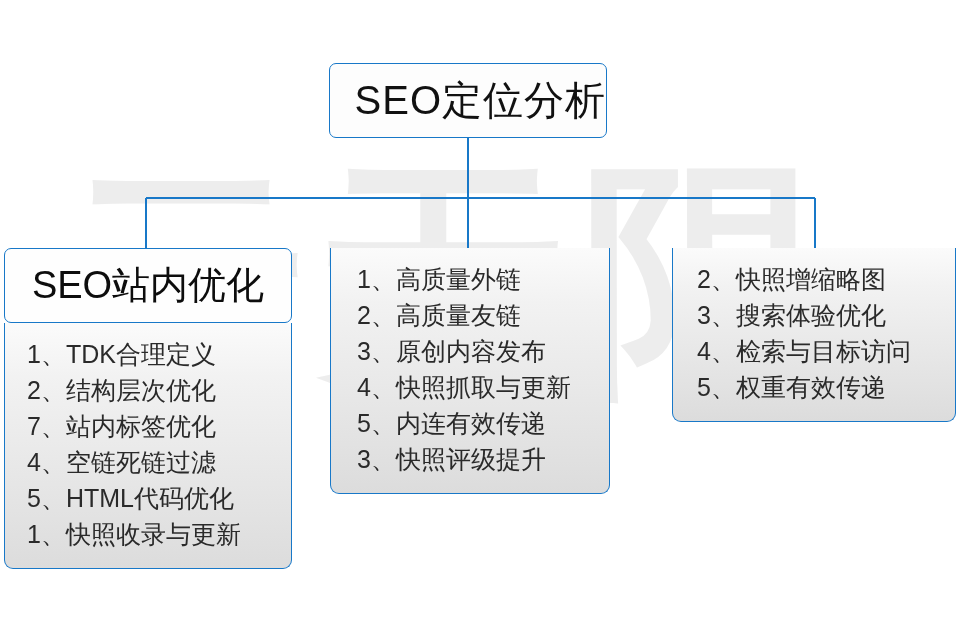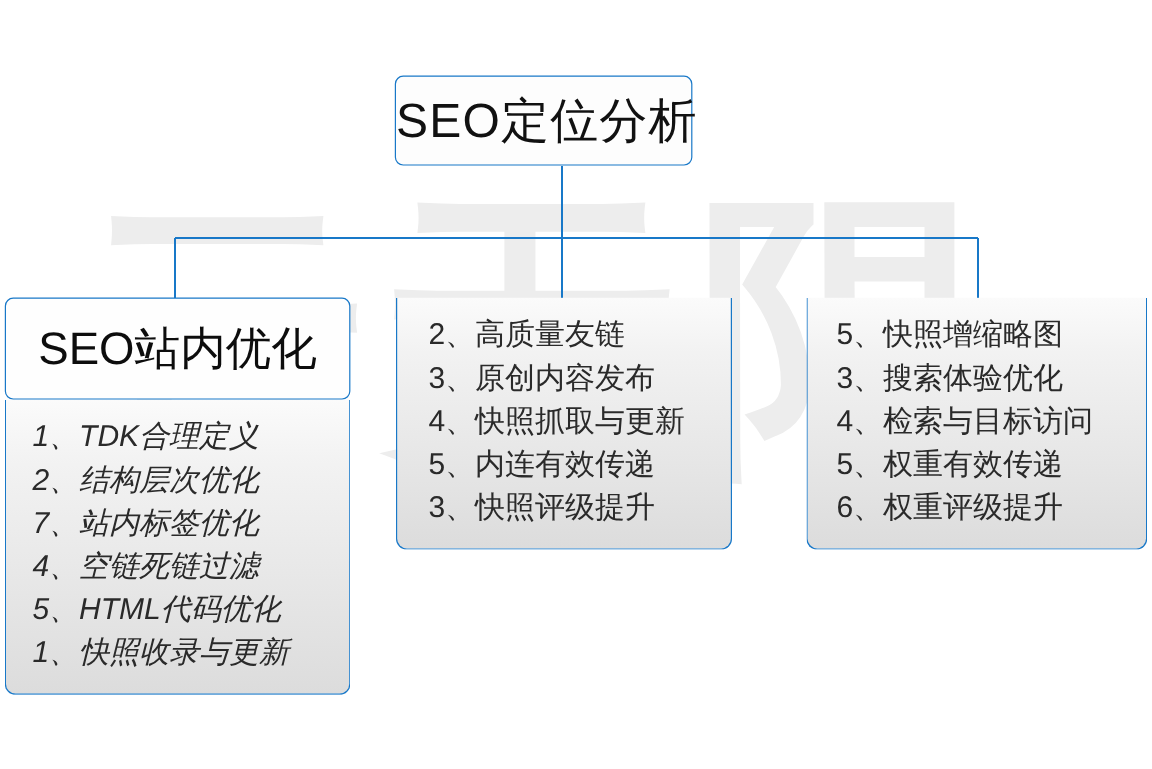--- a/index.html
+++ b/index.html
@@ -55,48 +55,48 @@
     height: 641px;
     z-index: 1;
     pointer-events: none;
   }
 
   
   .root-box {
     position: absolute;
     left: 329px;
     top: 63px;
-    width: 248px;
+    width: 278px;
     height: 75px;
     box-sizing: border-box;
     border: 1.4px solid #1878c8;
     border-radius: 7px;
     background: #fdfdfd;
     display: flex;
     align-items: center;
-    justify-content: flex-start;
+    justify-content: flex-end;
     z-index: 3;
   }
   .root-box .root-label {
     font-size: 40px;
     color: #111111;
     letter-spacing: 1px;
     white-space: nowrap;
   }
 
   
   .column {
     position: absolute;
     z-index: 3;
   }
 
   .col-header {
     box-sizing: border-box;
     width: 100%;
-    height: 85px;
+    height: 75px;
     border: 1.4px solid #1878c8;
     border-radius: 7px;
     background: #fefefe;
     display: flex;
     align-items: center;
     justify-content: center;
     position: relative;
     z-index: 2;
   }
   .col-header .col-title {
@@ -132,21 +132,21 @@
     color: #2a2a2a;
     white-space: nowrap;
     padding-left: 20px;
   }
 
   
   #col-1 { left: 4px;   top: 248px; width: 288px; }
   #col-2 { left: 330px; top: 248px; width: 280px; }
   #col-3 { left: 672px; top: 248px; width: 284px; }
 
-  #col-1 .col-item { padding-left: 22px; font-style: italic; }
+  #col-1 .col-item { padding-left: 22px; }
   #col-2 .col-item { padding-left: 26px; }
   #col-3 .col-item { padding-left: 24px; }
 </style>
 </head>
 <body>
 
 <div id="stage">
 
   <div id="watermark">云无限</div>
 
@@ -178,31 +178,31 @@
       <div class="col-item">2、结构层次优化</div>
       <div class="col-item">7、站内标签优化</div>
       <div class="col-item">4、空链死链过滤</div>
       <div class="col-item">5、HTML代码优化</div>
       <div class="col-item">1、快照收录与更新</div>
     </div>
   </div>
 
   <div class="column" id="col-2">
     <div class="col-body">
+      <div class="col-item">1、高质量外链</div>
       <div class="col-item">2、高质量友链</div>
       <div class="col-item">3、原创内容发布</div>
       <div class="col-item">4、快照抓取与更新</div>
       <div class="col-item">5、内连有效传递</div>
       <div class="col-item">3、快照评级提升</div>
     </div>
   </div>
 
   <div class="column" id="col-3">
     <div class="col-body">
-      <div class="col-item">5、快照增缩略图</div>
+      <div class="col-item">2、快照增缩略图</div>
       <div class="col-item">3、搜索体验优化</div>
       <div class="col-item">4、检索与目标访问</div>
       <div class="col-item">5、权重有效传递</div>
-      <div class="col-item">6、权重评级提升</div>
     </div>
   </div>
 
 </div>
 
 </body></html>

